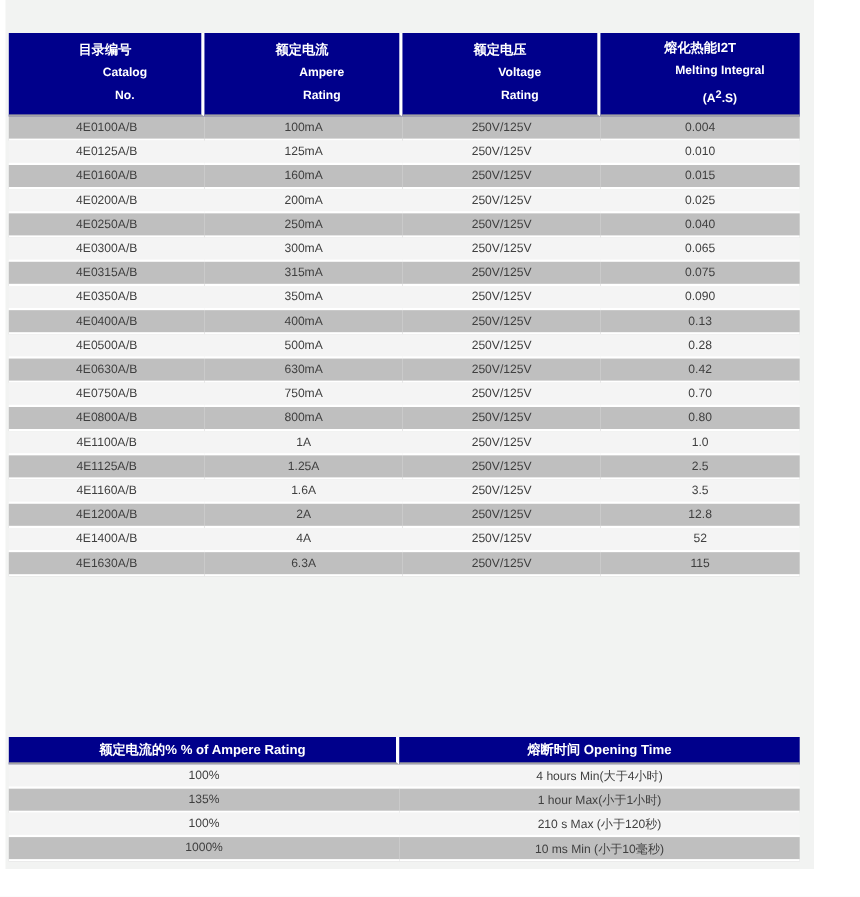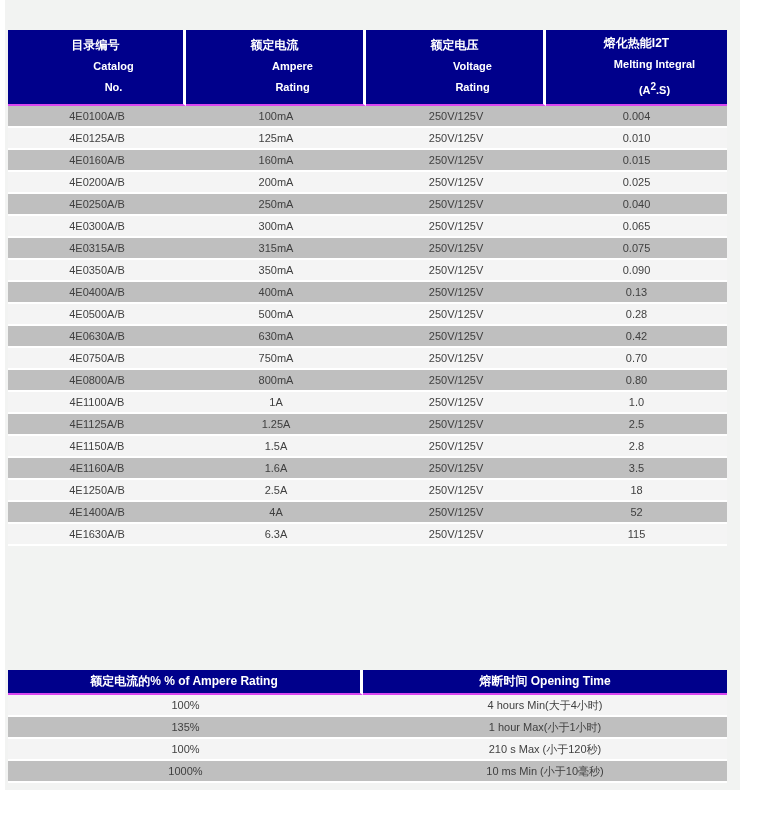--- a/index.html
+++ b/index.html
@@ -33,21 +33,21 @@
     table-layout: fixed;
   }
   .specs-table { top: 30px; }
   .opening-table { top: 670px; }
   th {
     background: var(--header-bg);
     color: var(--header-text);
     font-weight: bold;
     text-align: center;
     padding: 3px 0;
-    border-bottom: 2px solid #d946ef;
+    border-bottom: 2px solid #a3a3a3;
     vertical-align: middle;
   }
   th:not(:last-child) { border-right: 3px solid #FFFFFF; }
   .hdr-zh { font-size: 12px; line-height: 21px; }
   .hdr-en { font-size: 11px; line-height: 21px; margin-left: 36px; }
   .hdr-en sup { font-size: 10px; position: relative; top: 1px; }
   td {
     height: 22px;
     padding: 0;
     font-size: 11px;
@@ -185,36 +185,30 @@
           <td>250V/125V</td>
           <td>1.0</td>
         </tr>
         <tr>
           <td>4E1125A/B</td>
           <td>1.25A</td>
           <td>250V/125V</td>
           <td>2.5</td>
         </tr>
         <tr>
-          <td>4E1150A/B</td>
-          <td>1.5A</td>
-          <td>250V/125V</td>
-          <td>2.8</td>
-        </tr>
-        <tr>
           <td>4E1160A/B</td>
           <td>1.6A</td>
           <td>250V/125V</td>
           <td>3.5</td>
         </tr>
         <tr>
-          <td>4E1250A/B</td>
-          <td>2.5A</td>
-          <td>250V/125V</td>
-          <td>18</td>
+          <td>4E1200A/B</td>
+          <td>2A</td>
+          <td>250V/125V</td>
+          <td>12.8</td>
         </tr>
         <tr>
           <td>4E1400A/B</td>
           <td>4A</td>
           <td>250V/125V</td>
           <td>52</td>
         </tr>
         <tr>
           <td>4E1630A/B</td>
           <td>6.3A</td>

